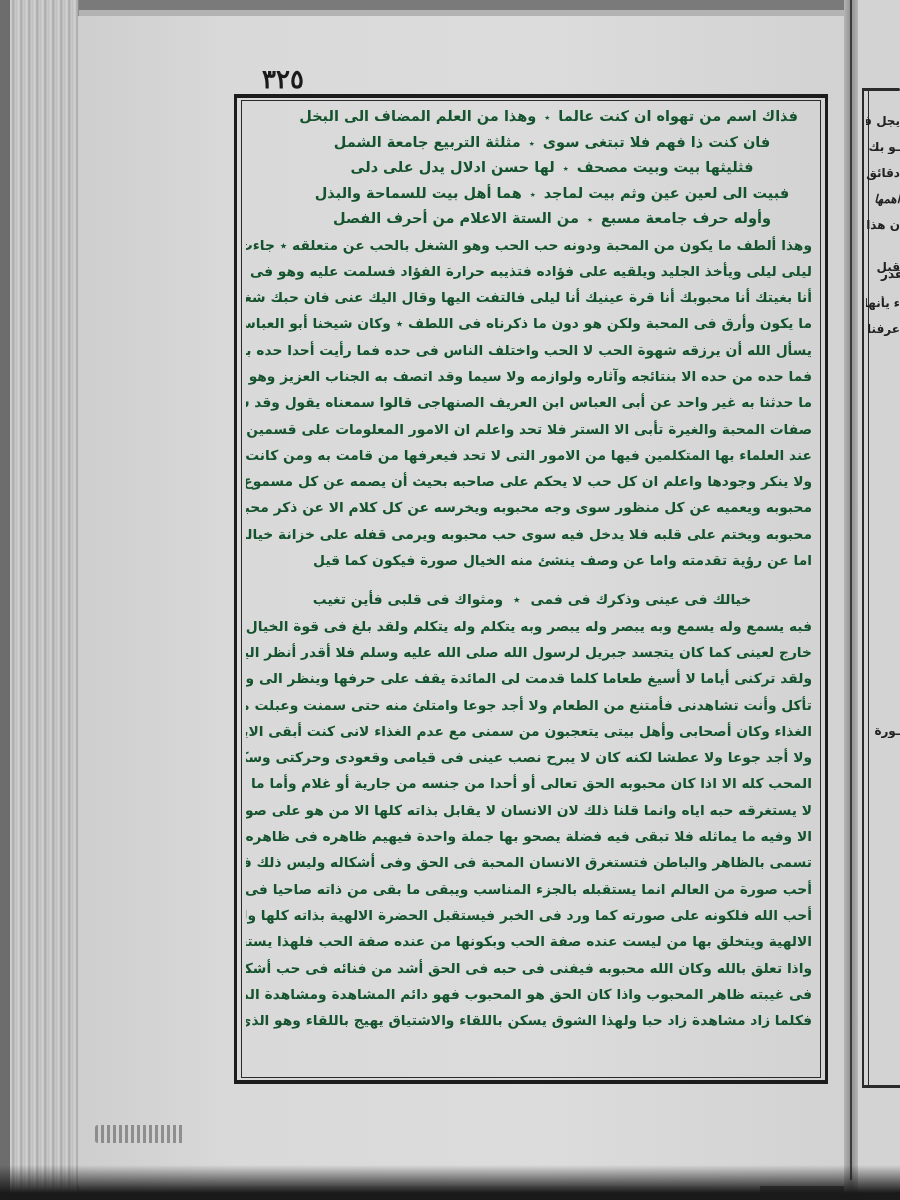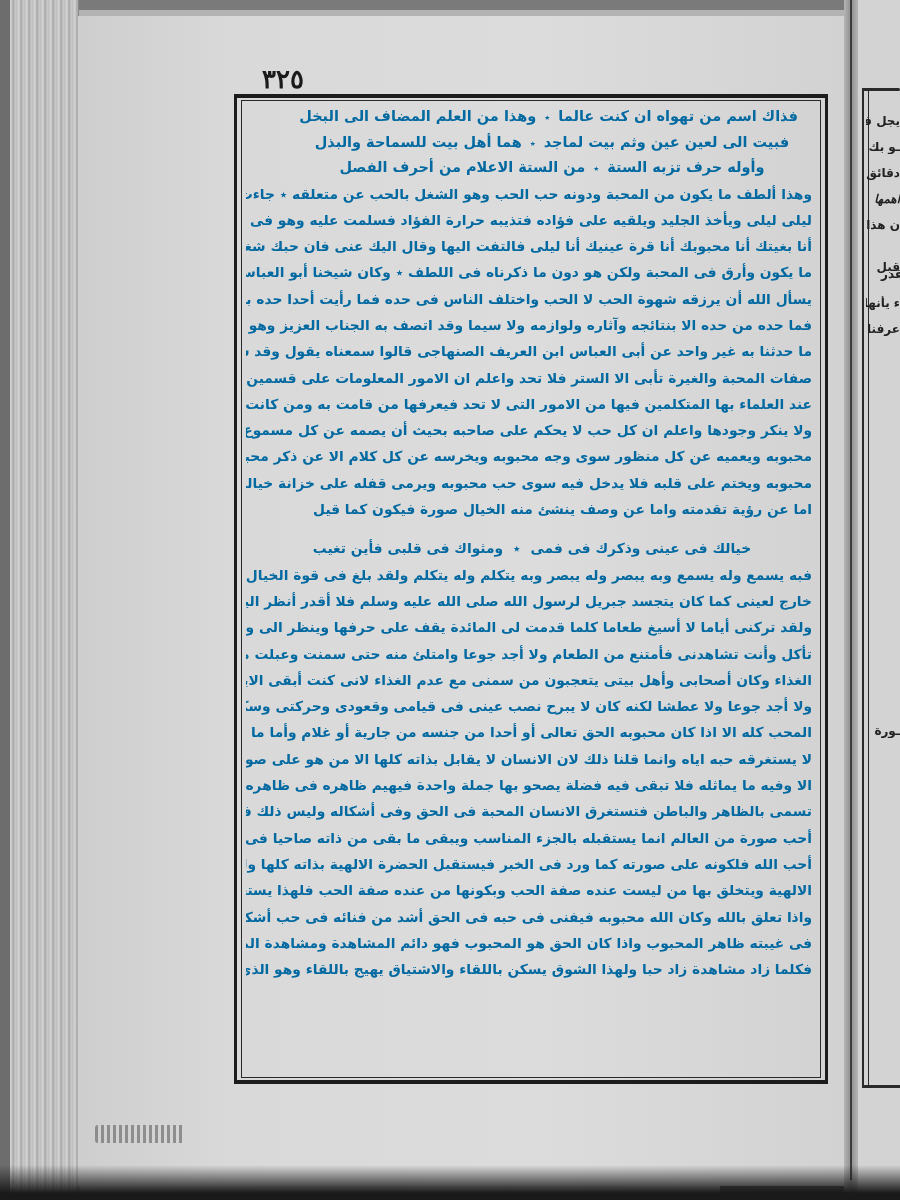--- a/index.html
+++ b/index.html
@@ -4,20 +4,21 @@
 <style>
   html, body { margin: 0; padding: 0; }
   body {
     width: 900px; height: 1200px; overflow: hidden; position: relative;
     background: #5a5a5a;
     font-family: "DejaVu Sans", sans-serif;
   }
   .book {
     position: absolute; left: 0; top: 0; width: 720px; height: 1200px;
     background: #c9c9c9;
+    padding-left: 40px;
   }
   
   .page-edges {
     position: absolute; left: 0; top: 0; width: 78px; height: 1200px;
     background: repeating-linear-gradient(90deg, #bdbdbd 0px, #d4d4d4 3px, #a8a8a8 5px, #cfcfcf 8px);
     border-right: 1px solid #8a8a8a;
   }
   .page-edges .dark-left { position:absolute; left:0; top:0; width:10px; height:1200px; background:#6d6d6d; }
   .top-strip { position:absolute; left:0; top:0; width:850px; height:12px; background:#7a7a7a; }
   .top-strip2 { position:absolute; left:12px; top:10px; width:838px; height:6px; background:#b3b3b3; border-bottom:2px solid #5e5e5e; }
@@ -47,21 +48,21 @@
     position: absolute; left: 234px; top: 94px; width: 594px; height: 990px;
     border: 3px solid #1c1c1c; border-top-width: 4px; border-bottom-width: 4px;
     box-sizing: border-box;
   }
   .frame-inner {
     position: absolute; left: 241px; top: 100px; width: 580px; height: 978px;
     border: 1px solid #2a2a2a; box-sizing: border-box;
   }
   .text-block {
     position: absolute; left: 246px; top: 104px; width: 572px; height: 970px;
-    direction: rtl; color: #0369a1;
+    direction: rtl; color: #14532d;
     font-family: "DejaVu Sans", sans-serif;
   }
   .verse {
     height: 25.5px; line-height: 25.5px; font-size: 14.5px; font-weight: bold;
     white-space: nowrap; overflow: hidden; text-align: center;
     padding: 0 20px 0 60px;
   }
   .verse .sep { margin: 0 8px; font-size: 11px; }
   .prose {
     height: 26.3px; line-height: 26.3px; font-size: 13.8px; font-weight: bold;
@@ -97,24 +98,30 @@
   <div class="page-number">٣٢٥</div>
 
   <div class="frame-outer"></div>
   <div class="frame-inner"></div>
 
   <div class="text-block">
     <div class="verse">
       <span>فذاك اسم من تهواه ان كنت عالما</span><span class="sep">٭</span><span>وهذا من العلم المضاف الى البخل</span>
     </div>
     <div class="verse">
+      <span>فان كنت ذا فهم فلا تبتغى سوى</span><span class="sep">٭</span><span>مثلثة التربيع جامعة الشمل</span>
+    </div>
+    <div class="verse">
+      <span>فثليثها بيت وبيت مصحف</span><span class="sep">٭</span><span>لها حسن ادلال يدل على دلى</span>
+    </div>
+    <div class="verse">
       <span>فبيت الى لعين عين وثم بيت لماجد</span><span class="sep">٭</span><span>هما أهل بيت للسماحة والبذل</span>
     </div>
     <div class="verse">
-      <span>وأوله حرف تزبه الستة</span><span class="sep">٭</span><span>من الستة الاعلام من أحرف الفصل</span>
+      <span>وأوله حرف جامعة مسبع</span><span class="sep">٭</span><span>من الستة الاعلام من أحرف الفصل</span>
     </div>
 
     <div class="prose">وهذا ألطف ما يكون من المحبة ودونه حب الحب وهو الشغل بالحب عن متعلقه ٭ جاءت ليلى الى قيس وهو يصيح</div>
     <div class="prose">ليلى ليلى ويأخذ الجليد ويلقيه على فؤاده فتذيبه حرارة الفؤاد فسلمت عليه وهو فى تلك الحال فقالت له أنا مطلوبك</div>
     <div class="prose">أنا بغيتك أنا محبوبك أنا قرة عينيك أنا ليلى فالتفت اليها وقال اليك عنى فان حبك شغلنى عنك وهذا ألطف</div>
     <div class="prose">ما يكون وأرق فى المحبة ولكن هو دون ما ذكرناه فى اللطف ٭ وكان شيخنا أبو العباس العريبى رحمه الله</div>
     <div class="prose">يسأل الله أن يرزقه شهوة الحب لا الحب واختلف الناس فى حده فما رأيت أحدا حده بالحد الذاتى بل لا يتصور ذلك</div>
     <div class="prose">فما حده من حده الا بنتائجه وآثاره ولوازمه ولا سيما وقد اتصف به الجناب العزيز وهو الله وأحسن ما سمعت فيه</div>
     <div class="prose">ما حدثنا به غير واحد عن أبى العباس ابن العريف الصنهاجى قالوا سمعناه يقول وقد سئل عن المحبة فقال الغيرة من</div>
     <div class="prose">صفات المحبة والغيرة تأبى الا الستر فلا تحد واعلم ان الامور المعلومات على قسمين منها ما يحد ومنها ما لا يحد والمحبة</div>

